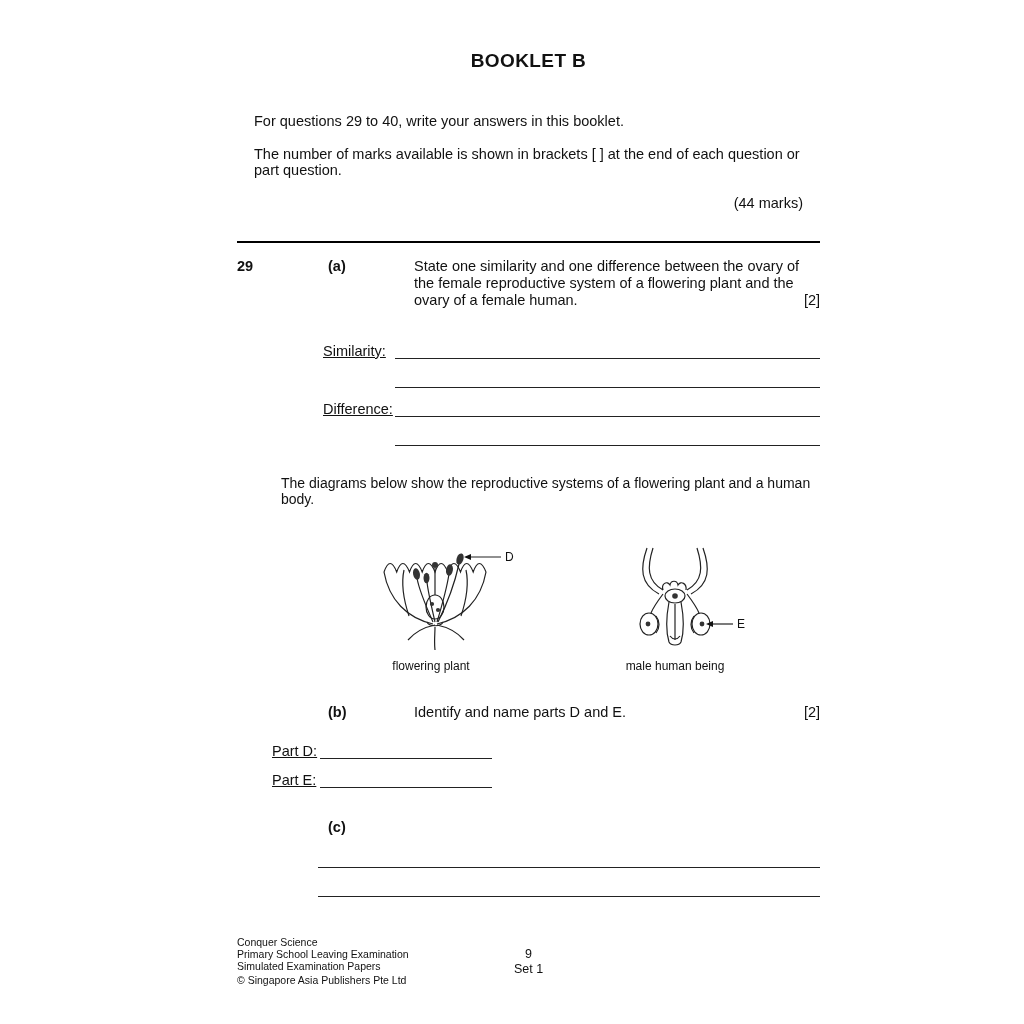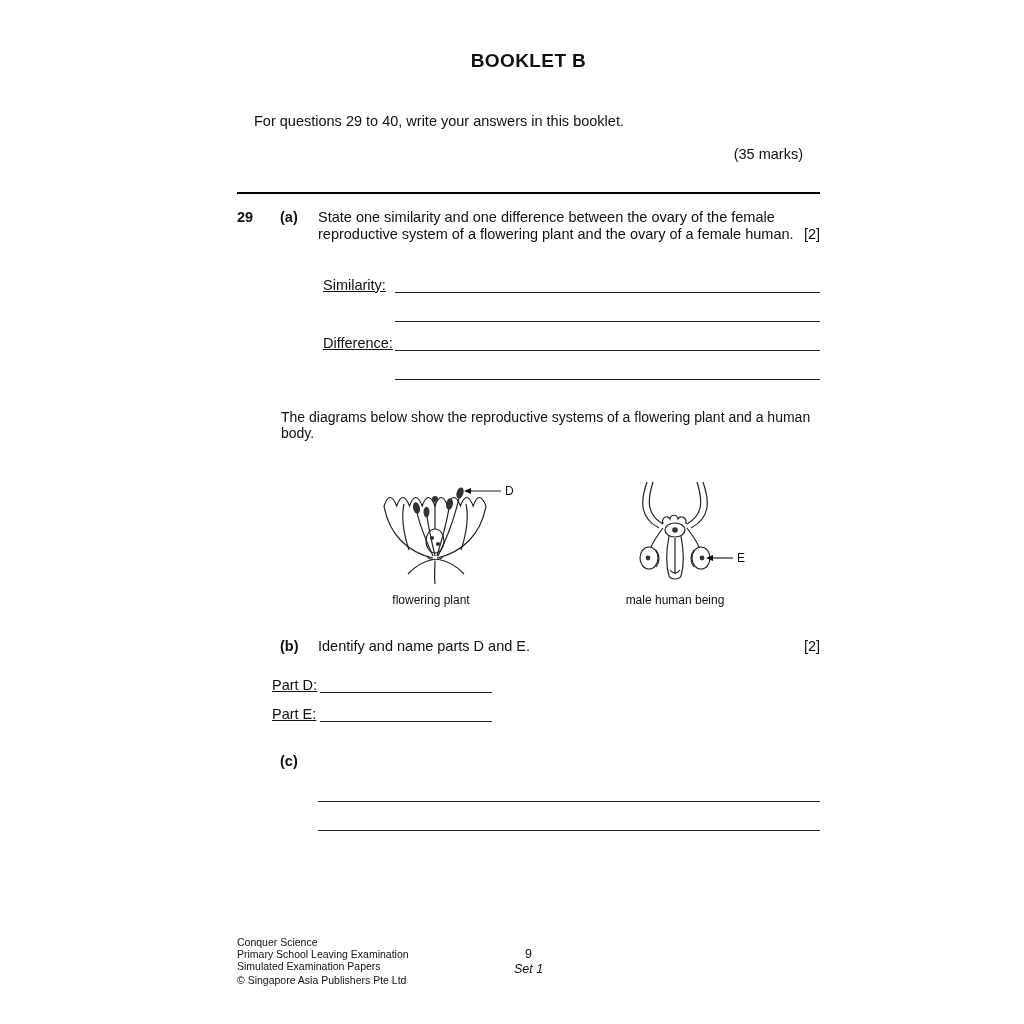--- a/index.html
+++ b/index.html
@@ -20,21 +20,21 @@
     margin:0 0 24px 0;
     text-align:center;
     font-size:19px; font-weight:bold; letter-spacing:0.4px;
   }
   .intro p { margin:17px; font-size:14.5px; line-height:16px; }
   .marks-total { text-align:right; }
   .rule {
     border:none; border-top:2px solid #000;
     margin:13px 0 0 0;
   }
-  .q-row { display:flex; font-size:14.5px; line-height:17px; }
+  .q-row { display:flex; font-size:14.5px; line-height:17px;gap:48px; }
   .q-row.first { margin-top:15px; }
   .q-num { width:43px; flex:none; font-weight:bold; }
   .p-label { width:38px; flex:none; font-weight:bold; }
   .p-body { flex:1; position:relative; }
   .marks { position:absolute; right:0; bottom:0; }
 
   .fields { margin-left:86px; margin-top:21px; font-size:14.5px;text-decoration:underline; }
   .field { display:flex; align-items:flex-end; height:29px; }
   .field-label { min-width:72px; flex:none; }
   .spacer { min-width:72px; flex:none; }
@@ -63,32 +63,33 @@
   .full-line { height:29px; border-bottom:1px solid #222; }
 
   .footer { margin-top:auto; position:relative; font-size:10.5px; line-height:12px; }
   .footer p { margin:0; }
   .footer .copyright { margin-top:2px; }
   .footer-center {
     position:absolute; left:50%; top:11px;
     transform:translateX(-50%);
     text-align:center; font-size:12.5px; line-height:15px;
   }
-  .footer-center .set { font-style:italic; }
+  .footer-center .set { }
 </style>
 </head>
 <body>
 
 <div class="page">
 
   <h1 class="doc-title">BOOKLET B</h1>
 
   <div class="intro">
     <p>For questions 29 to 40, write your answers in this booklet.</p>
-    <p class="marks-total">(35 marks)</p>
+    <p>The number of marks available is shown in brackets [  ] at the end of each question or part question.</p>
+    <p class="marks-total">(44 marks)</p>
   </div>
 
   <hr class="rule">
 
   <div class="q-row first">
     <span class="q-num">29</span>
     <span class="p-label">(a)</span>
     <div class="p-body">
       <span>State one similarity and one difference between the ovary of the female reproductive system of a flowering plant and the ovary of a female human.</span>
       <span class="marks">[2]</span>

